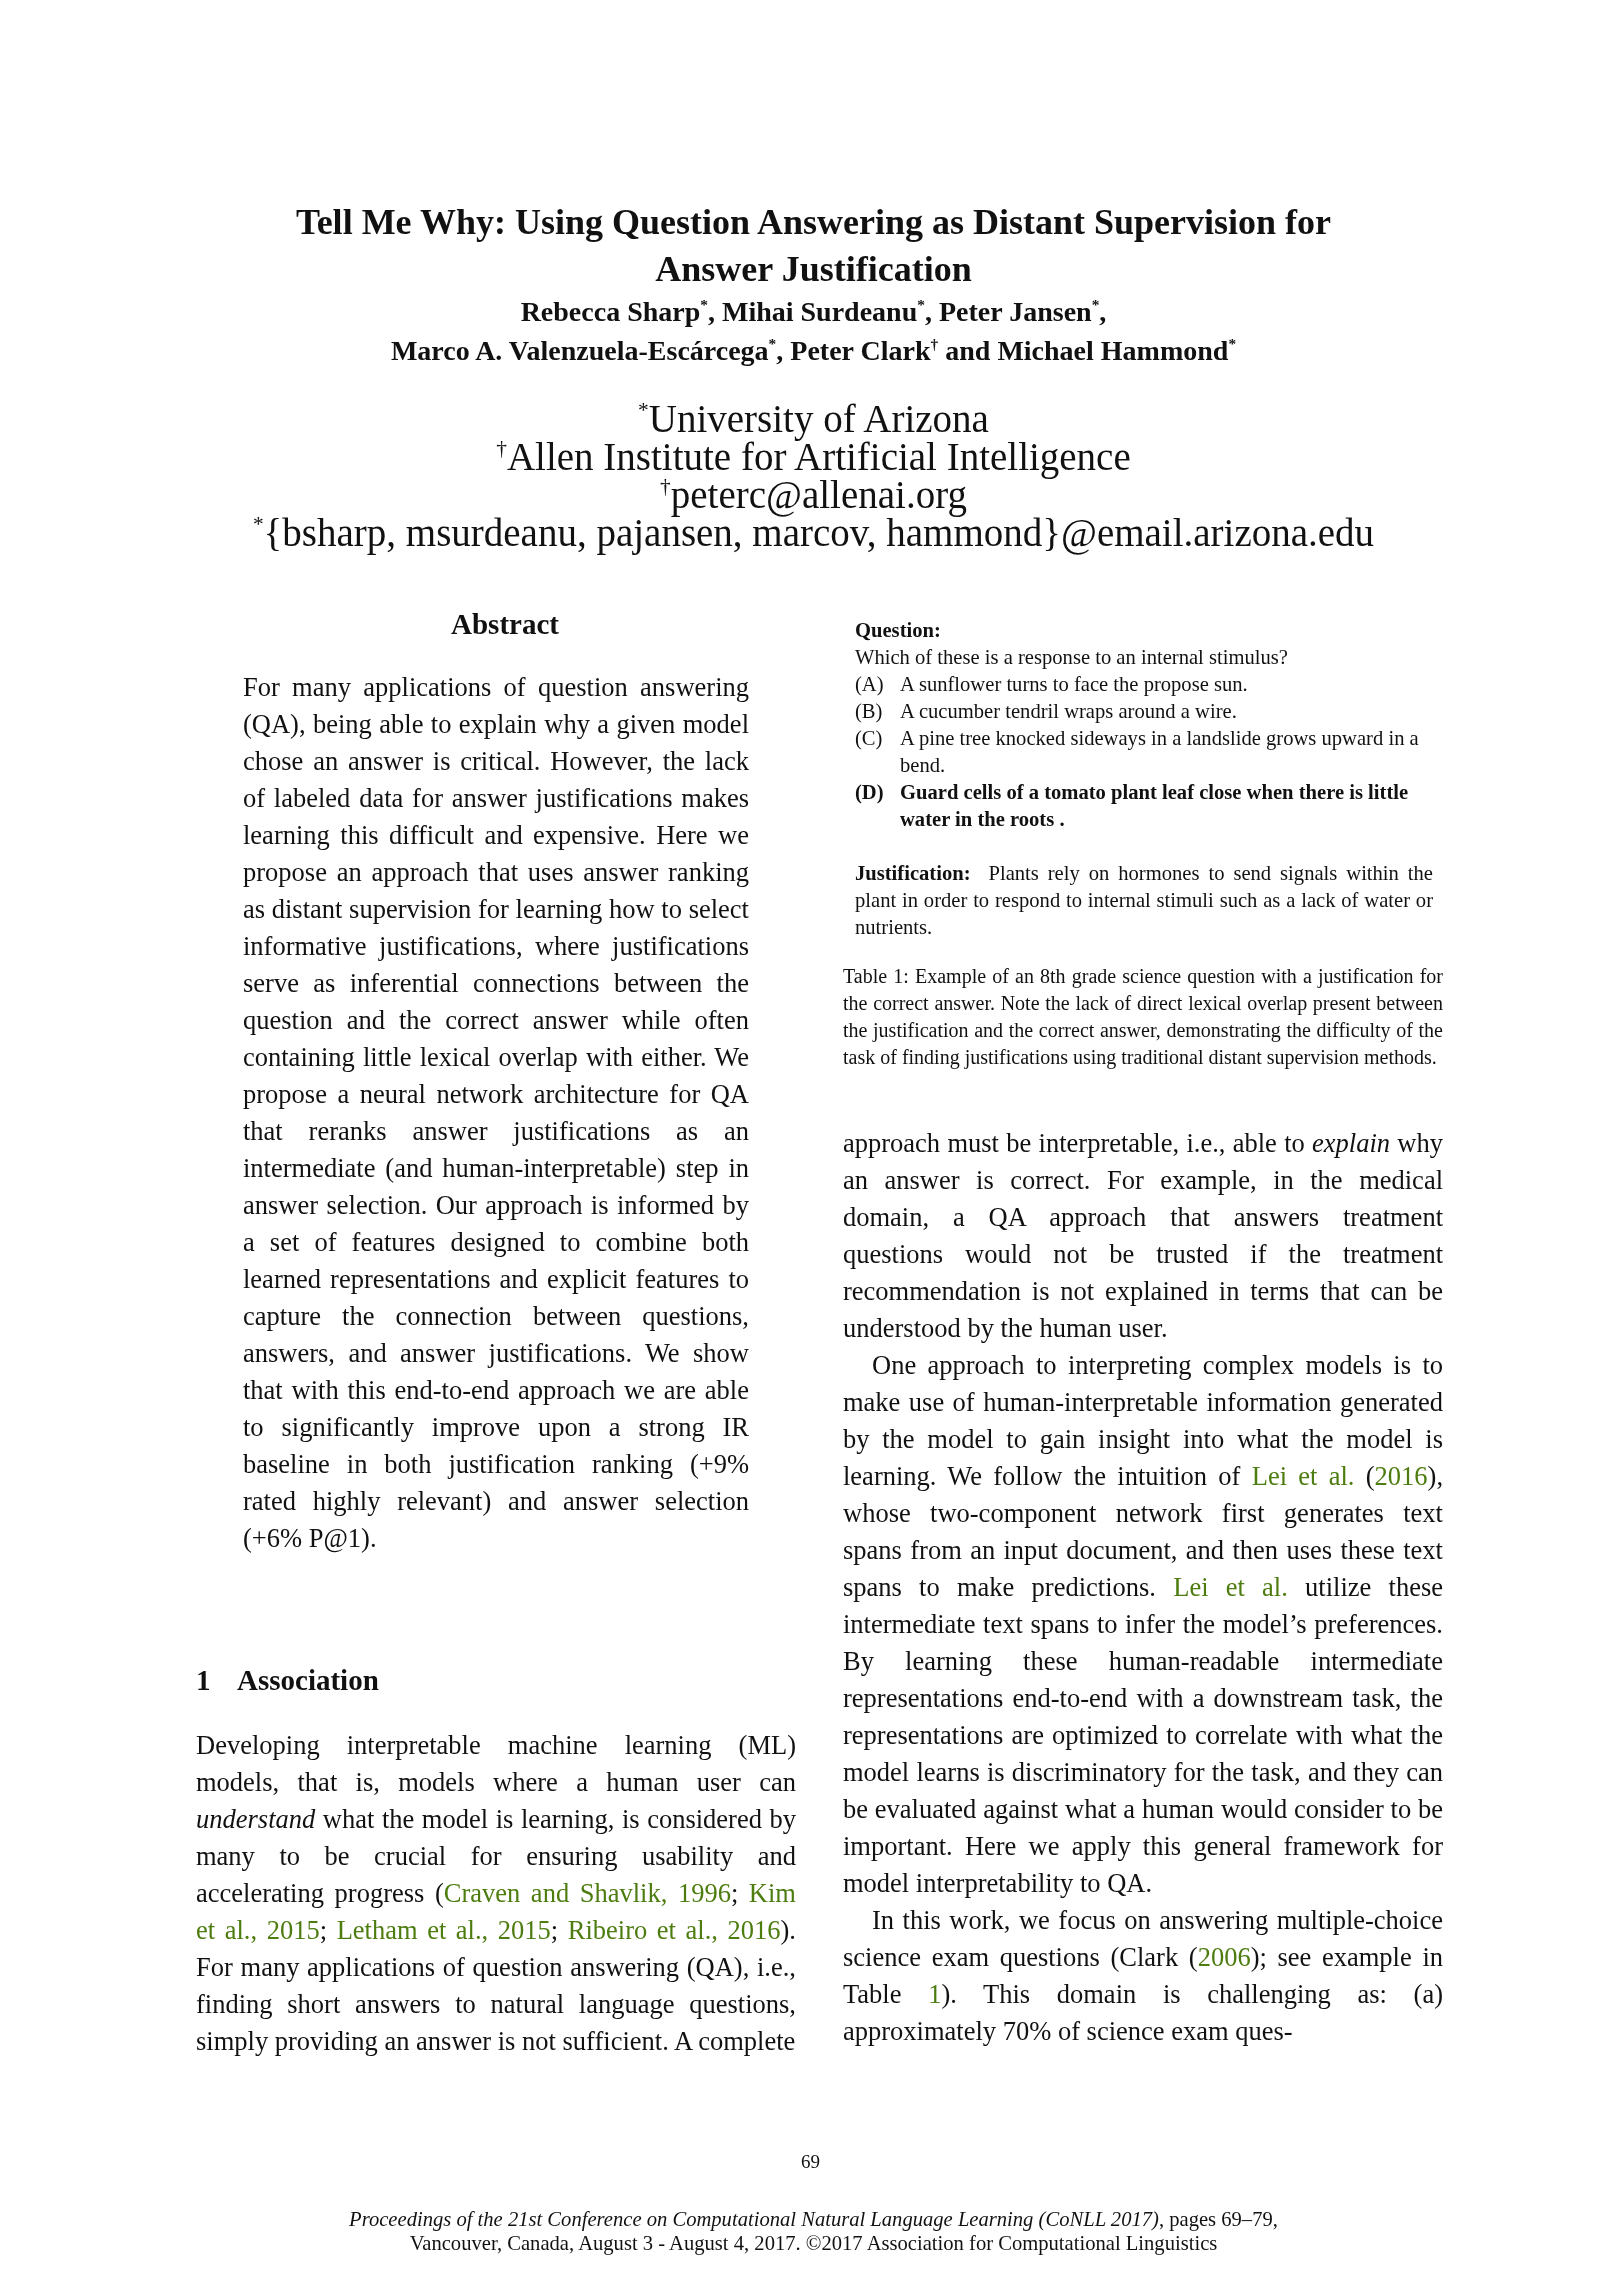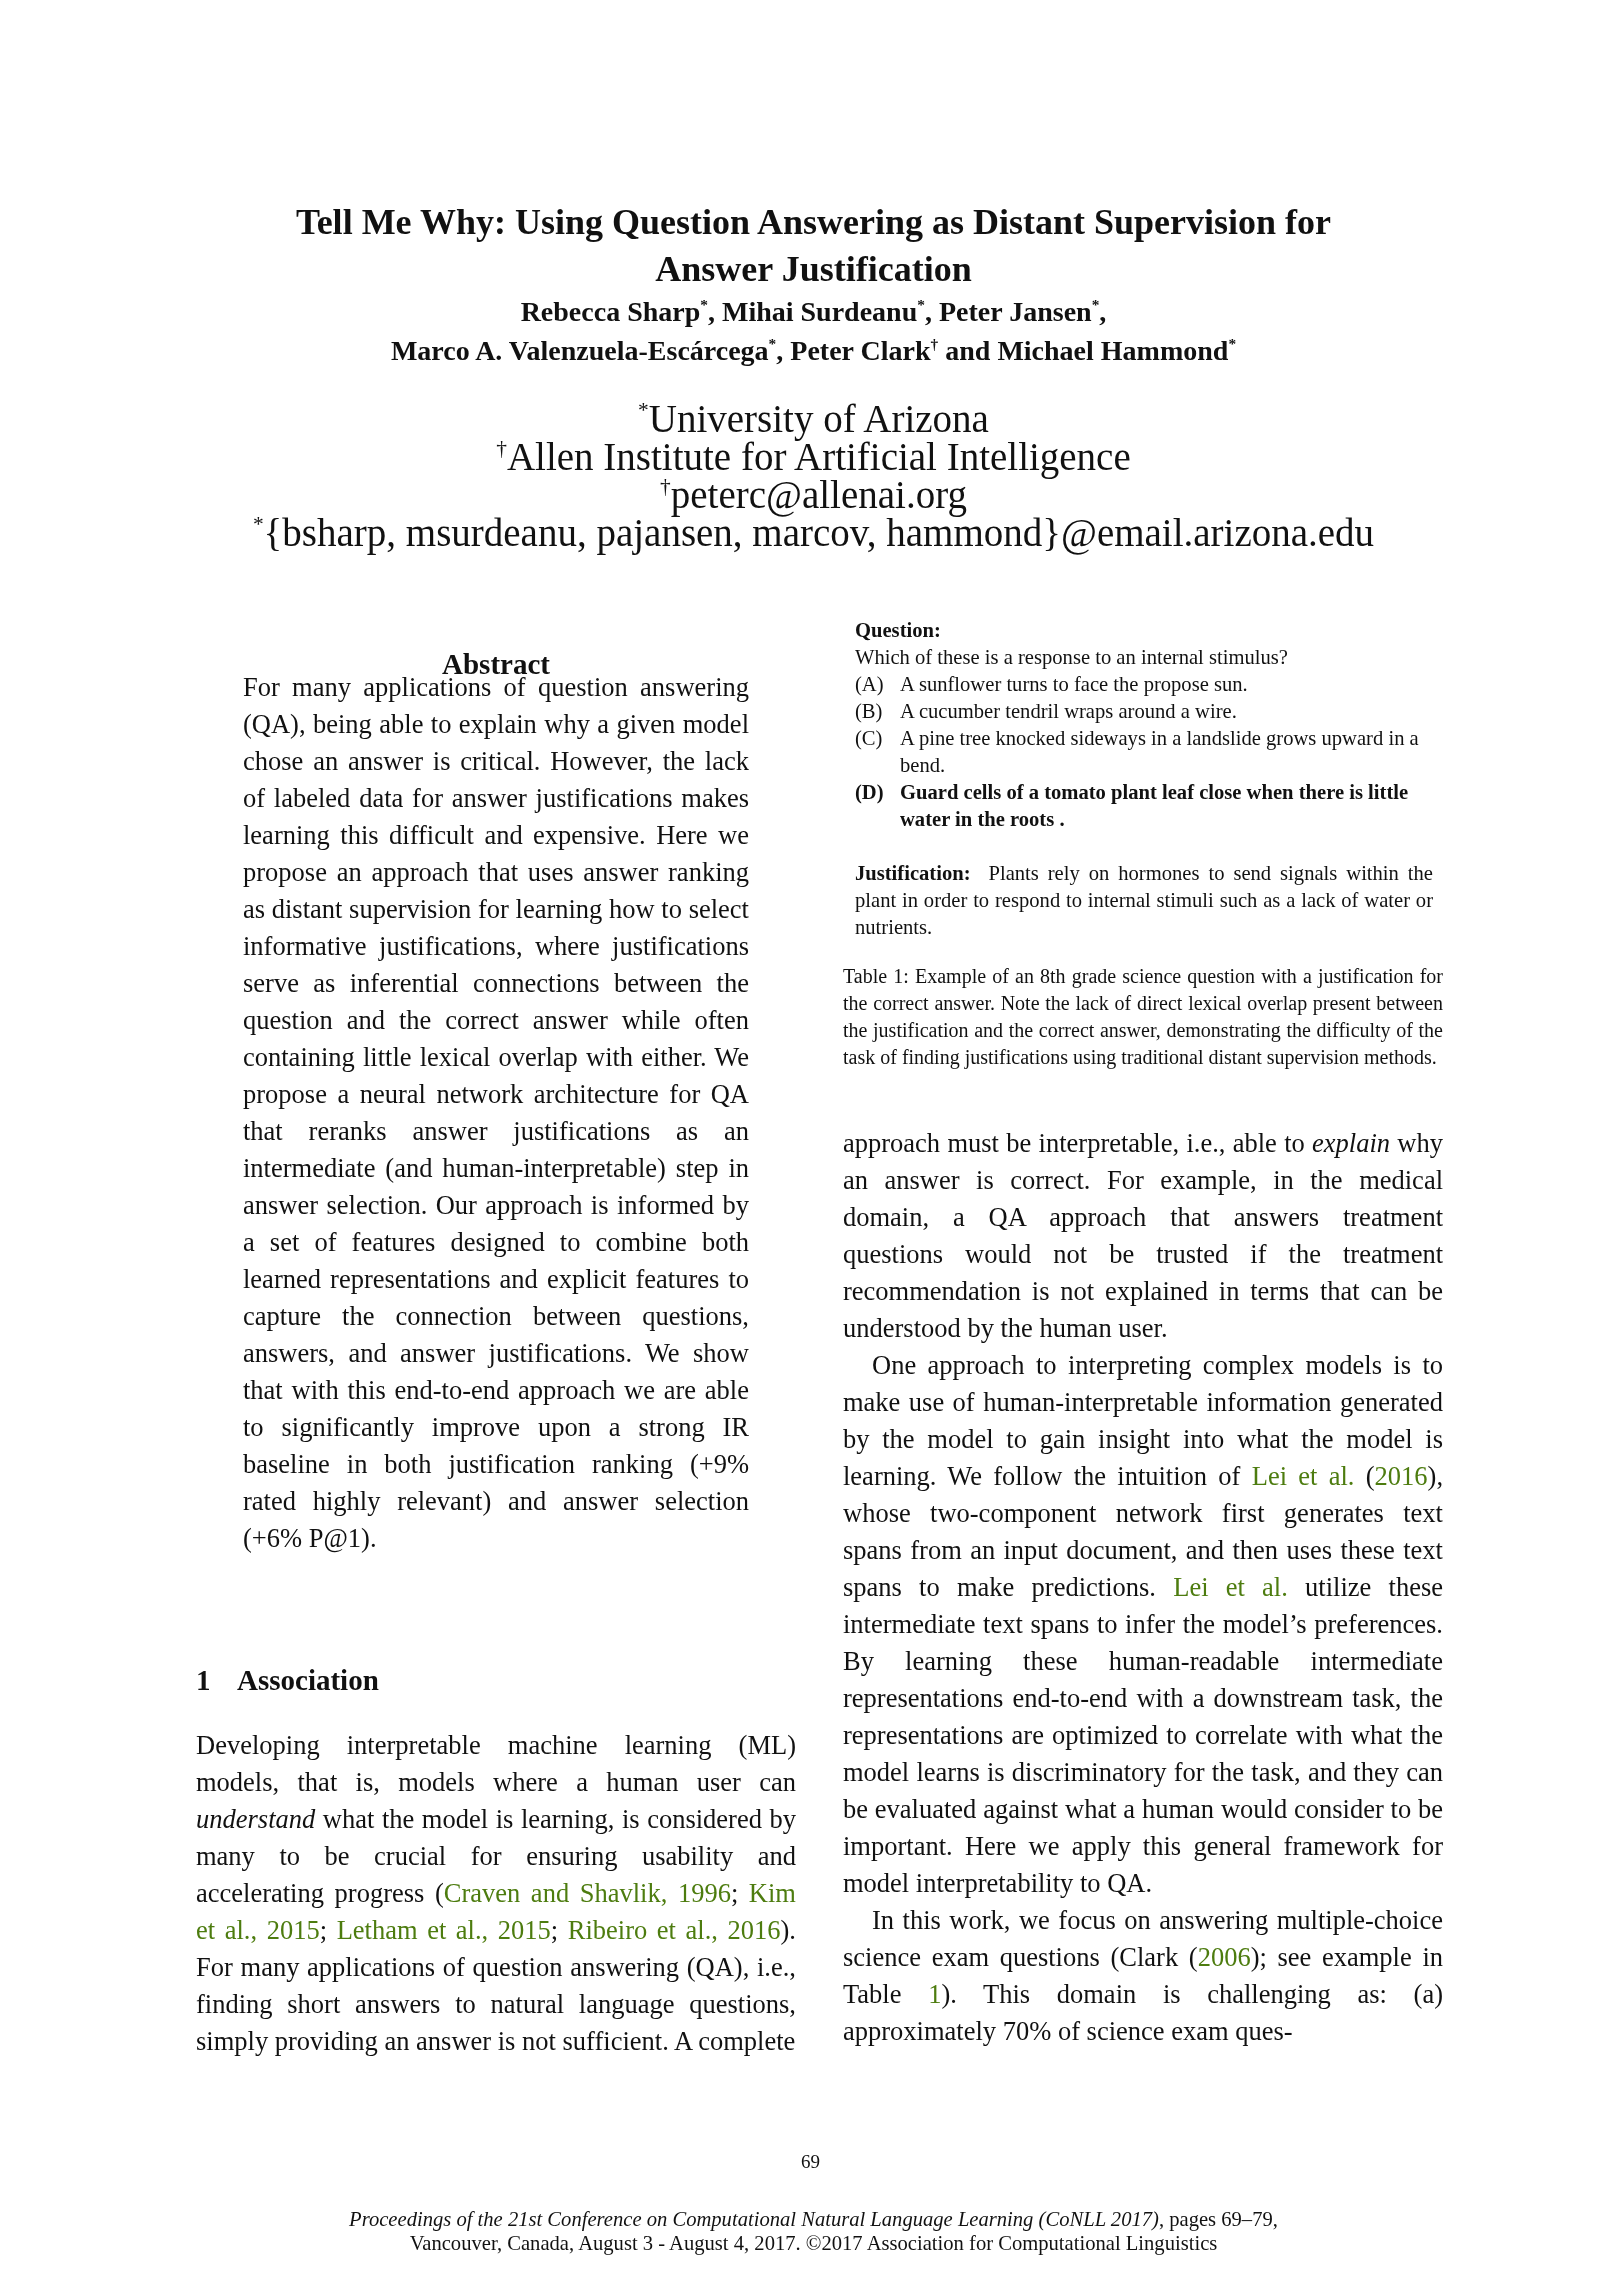--- a/index.html
+++ b/index.html
@@ -17,22 +17,22 @@
   }
   .affil {
     position: absolute; left: 196px; width: 1235px; top: 400px;
     text-align: center; font-size: 39px; line-height: 38px;
   }
   sup { font-size: 0.55em; vertical-align: 0.7em; line-height: 0; }
   .col { position: absolute; font-size: 26.5px; line-height: 37px; text-align: justify; hyphens: manual; }
   .col-left { left: 196px; width: 600px; }
   .col-right { left: 843px; width: 600px; }
   .abstract-heading {
-    position: absolute; left: 196px; width: 600px; top: 608px;
-    text-align: center; font-weight: bold; font-size: 29px; margin-top: 40px;
+    position: absolute; left: 205px; width: 600px; top: 608px;
+    text-align: center; font-weight: bold; font-size: 29px;
   }
   .abstract-body { position: absolute; left: 243px; width: 506px; top: 669px;
     font-size: 26.5px; line-height: 37px; text-align: justify; }
   .section-heading { position: absolute; left: 196px; top: 1664px; font-weight: bold; font-size: 29px; }
   .section-heading .num { display: inline-block; width: 41px; }
   .intro-body { top: 1727px; }
   .qbox { position: absolute; left: 855px; width: 578px; top: 605px; font-size: 20.6px; line-height: 27px; margin-top: 12px; }
   .qbox .label { font-weight: bold; }
   .opt { display: flex; }
   .opt .letter { width: 45px; flex: none; }

